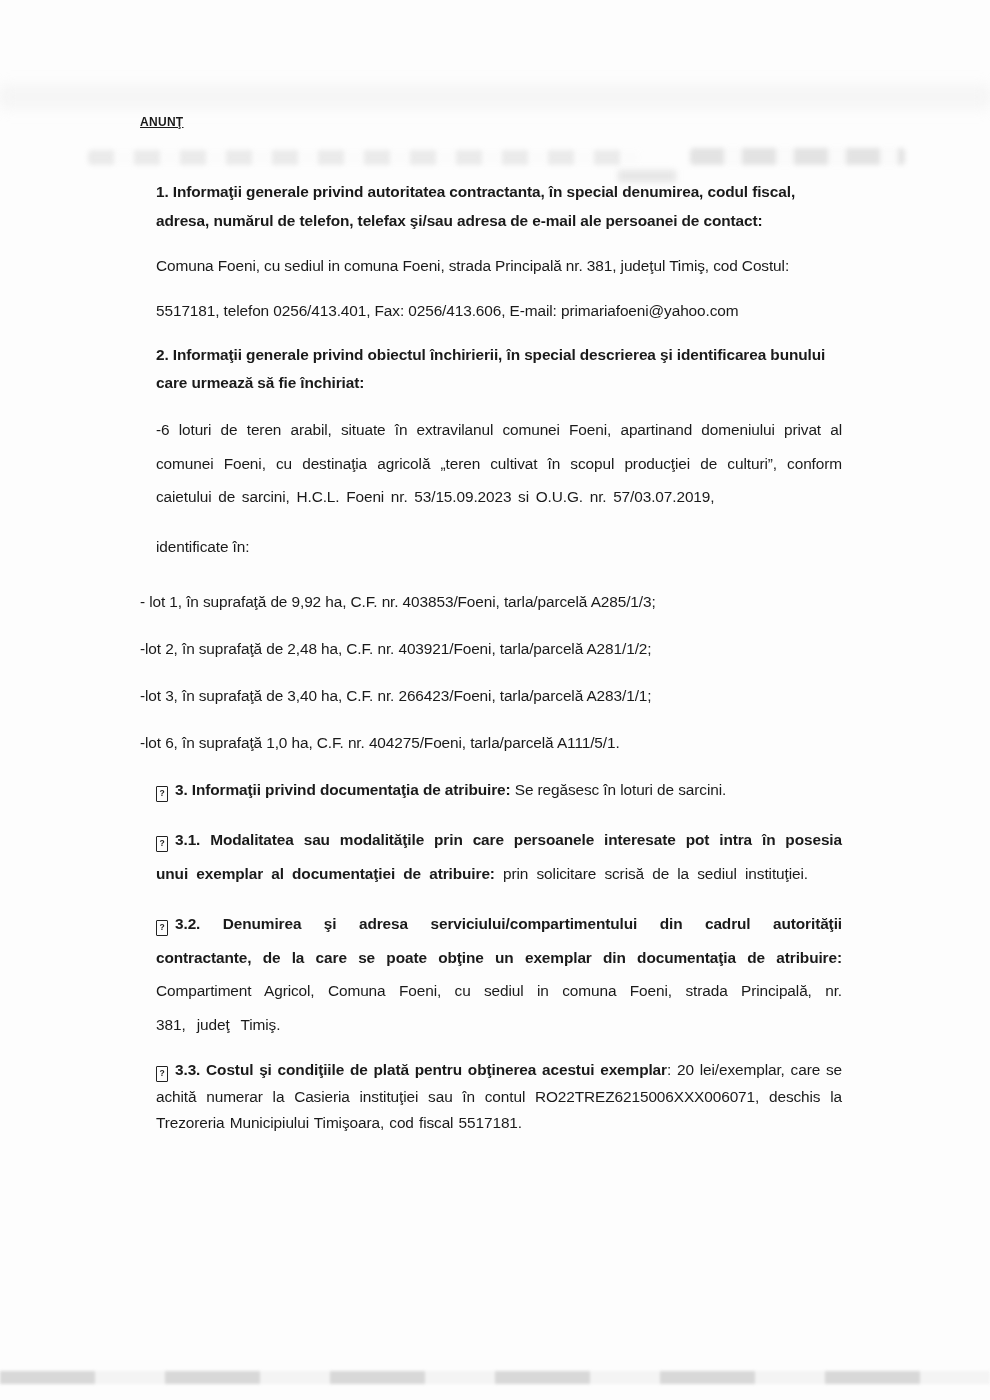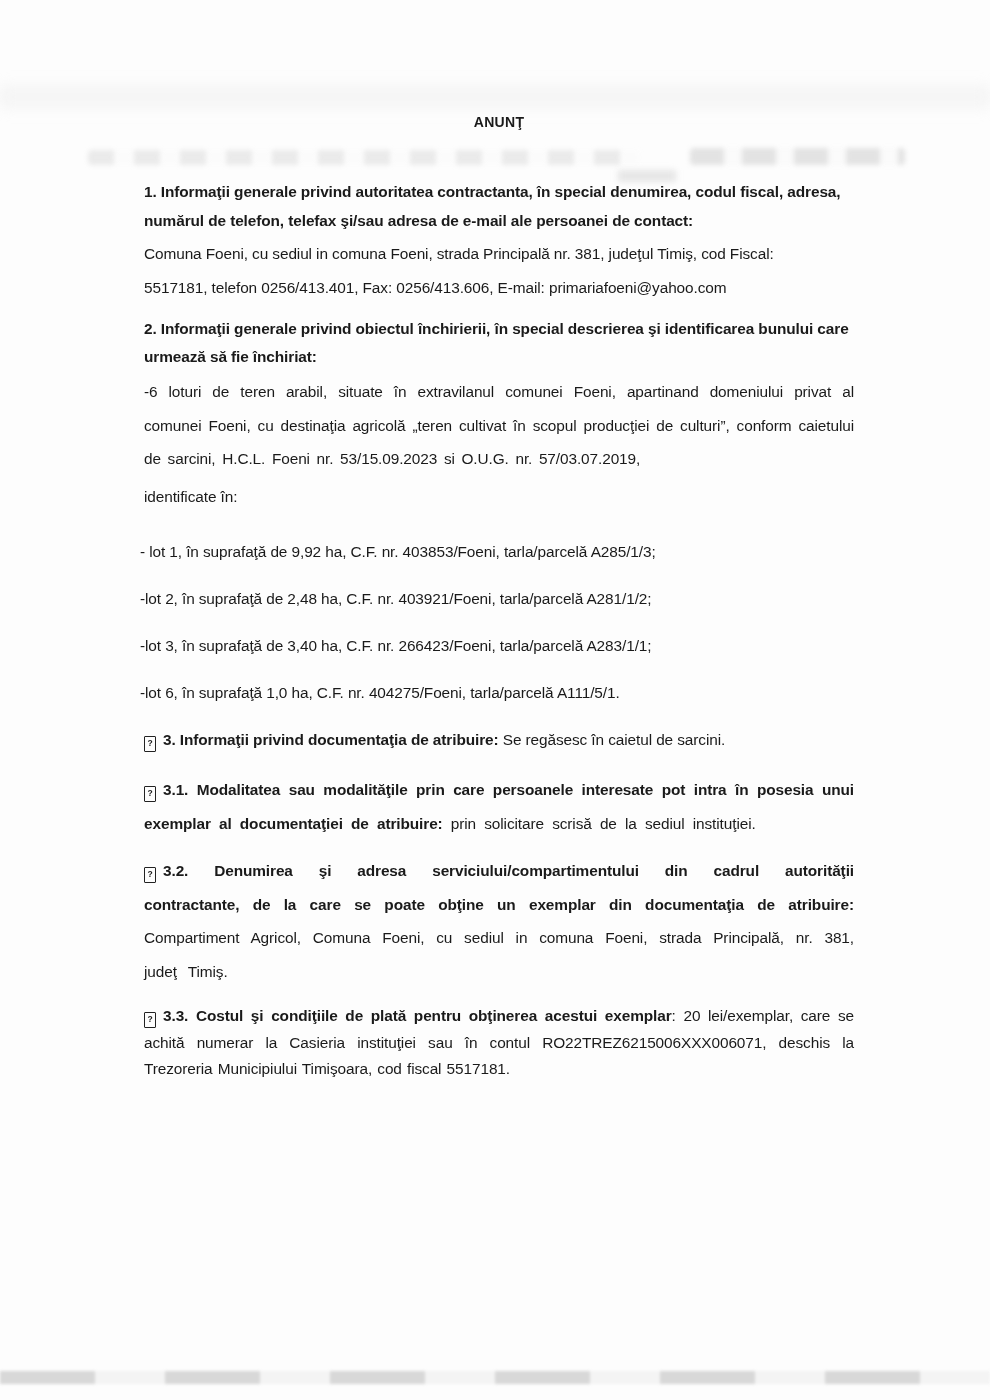--- a/index.html
+++ b/index.html
@@ -11,27 +11,28 @@
     font-family: "Liberation Sans", "DejaVu Sans", sans-serif;
     color: #1a1a1a;
     -webkit-font-smoothing: antialiased;
   }
   .page {
     position: absolute; inset: 0;
     padding: 110px 132px 0 140px;
     box-sizing: border-box;
   }
   .title {
-    text-align: center;
+    text-align: left;
     font-weight: 700;
-    font-size: 14px;
+    font-size: 12px;
     line-height: 24px;
     letter-spacing: .3px;
+    text-decoration: underline;
   }
-  p { margin: 4px; font-size: 15.4px; letter-spacing: -0.1px; }
+  p { margin: 16px; font-size: 15.4px; letter-spacing: -0.1px; }
   .b { font-weight: 700; }
 
   .s1 { margin-top: 43px; }
   .s1-head { line-height: 29px; font-weight: 700; }
   .s1-line { line-height: 29px; }
   .s1-line2 { line-height: 29px; margin-top: 5px; }
 
   .s2 { margin-top: 13px; }
   .s2-head { line-height: 28px; font-weight: 700; }
   .s2-body { line-height: 33.5px; text-align: justify; word-spacing: 2.5px; }
@@ -99,39 +100,39 @@
 <div class="artifact ghost-2"></div>
 <div class="artifact ghost-3"></div>
 <div class="artifact bottom-band"></div>
 
 <div class="page">
 
   <div class="title">ANUNŢ</div>
 
   <div class="s1">
     <p class="s1-head">1. Informaţii generale privind autoritatea contractanta, în special denumirea, codul fiscal, adresa, numărul de telefon, telefax şi/sau adresa de e-mail ale persoanei de contact:</p>
-    <p class="s1-line">Comuna Foeni, cu sediul in comuna Foeni, strada Principală nr. 381, judeţul Timiş, cod Fiscal:</p>
+    <p class="s1-line">Comuna Foeni, cu sediul in comuna Foeni, strada Principală nr. 381, judeţul Timiş, cod Costul:</p>
     <p class="s1-line2">5517181, telefon 0256/413.401, Fax: 0256/413.606, E-mail: primariafoeni@yahoo.com</p>
   </div>
 
   <div class="s2">
     <p class="s2-head">2. Informaţii generale privind obiectul închirierii, în special descrierea şi identificarea bunului care urmează să fie închiriat:</p>
     <p class="s2-body">-6 loturi de teren arabil, situate în extravilanul comunei Foeni, apartinand domeniului privat al comunei Foeni, cu destinaţia agricolă „teren cultivat în scopul producţiei de culturi”, conform caietului de sarcini, H.C.L. Foeni nr. 53/15.09.2023 si O.U.G. nr. 57/03.07.2019,</p>
     <p class="s2-tail">identificate în:</p>
   </div>
 
   <div class="lots">
     <div class="lot">- lot 1, în suprafaţă de 9,92 ha, C.F. nr. 403853/Foeni, tarla/parcelă A285/1/3;</div>
     <div class="lot">-lot 2, în suprafaţă de 2,48 ha, C.F. nr. 403921/Foeni, tarla/parcelă A281/1/2;</div>
     <div class="lot">-lot 3, în suprafaţă de 3,40 ha, C.F. nr. 266423/Foeni, tarla/parcelă A283/1/1;</div>
     <div class="lot">-lot 6, în suprafaţă 1,0 ha, C.F. nr. 404275/Foeni, tarla/parcelă A111/5/1.</div>
   </div>
 
   <p class="s3">
-    <span class="tofu">?</span><span class="b">3. Informaţii privind documentaţia de atribuire:</span><span> Se regăsesc în caietul de sarcini.</span>
+    <span class="tofu">?</span><span class="b">3. Informaţii privind documentaţia de atribuire:</span><span> Se regăsesc în loturi de sarcini.</span>
   </p>
 
   <p class="s31">
     <span class="tofu">?</span><span class="b">3.1. Modalitatea sau modalităţile prin care persoanele interesate pot intra în posesia unui exemplar al documentaţiei de atribuire:</span><span> prin solicitare scrisă de la sediul instituţiei.</span>
   </p>
 
   <p class="s32">
     <span class="tofu">?</span><span class="b">3.2. Denumirea şi adresa serviciului/compartimentului din cadrul autorităţii contractante, de la care se poate obţine un exemplar din documentaţia de atribuire:</span><span> Compartiment Agricol, Comuna Foeni, cu sediul in comuna Foeni, strada Principală, nr. 381, judeţ Timiş.</span>
   </p>
 

